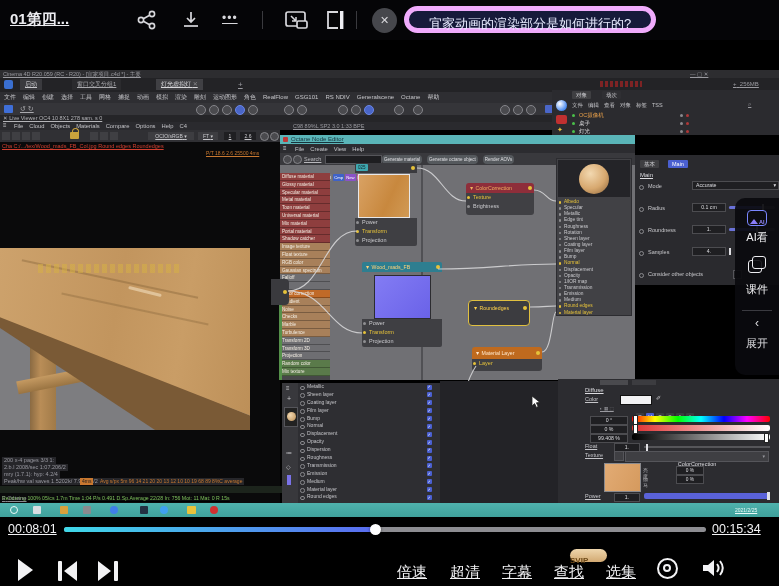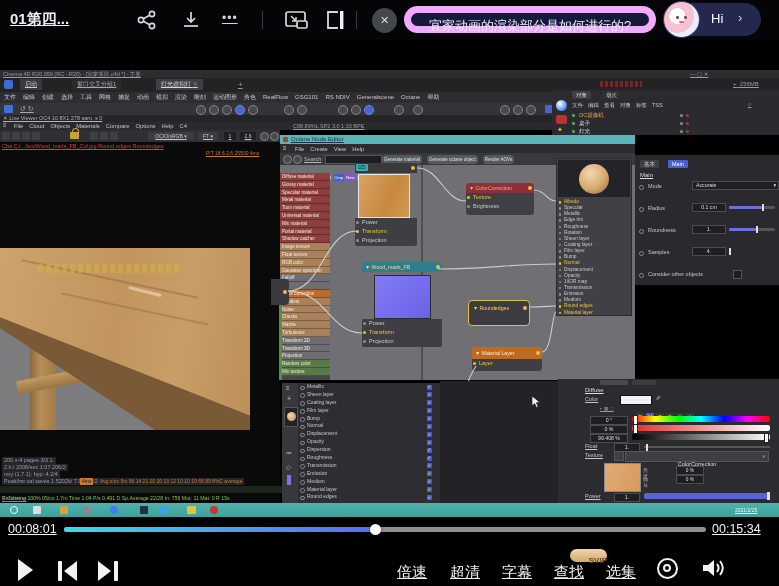--- a/index.html
+++ b/index.html
@@ -92,33 +92,24 @@
     <svg width="22" height="22" viewBox="0 0 22 22">
       <path d="M14 3H4v16h10" fill="none" stroke="#d8d8dc" stroke-width="1.8"></path>
       <rect x="16" y="2" width="3.4" height="18" fill="#f0f0f4"></rect>
     </svg>
   </div>
   <div class="a" style="left:356px;top:11px;width:1px;height:18px;background:#3a3a3e;"></div>
   <div class="a" style="left:372px;top:8px;width:25px;height:25px;border-radius:50%;background:#46474c;text-align:center;">
     <span style="font-size:11px;line-height:25px;color:#d8d8dc;">✕</span>
   </div>
 
-  <div class="a" style="left:404px;top:6px;width:252px;height:27px;border-radius:14px;background:#161a3a;border:7px solid #f0abfc;box-sizing:border-box;text-align:center;">
+  <div class="a" style="left:404px;top:6px;width:252px;height:27px;border-radius:14px;background:#161a3a;border:5px solid #f0abfc;box-sizing:border-box;text-align:center;">
     <span style="font-size:13px;line-height:25px;color:#e8ebff;">宜家动画的渲染部分是如何进行的?</span>
   </div>
 
-  <div class="a" style="left:666px;top:3px;width:95px;height:33px;border-radius:17px;background:#24284f;">
-    <div class="a" style="left:-2px;top:-1px;width:35px;height:35px;border-radius:50%;background:radial-gradient(circle at 38% 40%, #ffffff 0 26%, #f6c2d2 27% 55%, #e9eefc 56% 100%);box-shadow:0 0 0 1px #39407e;">
-      <div class="a" style="left:12px;top:14px;width:2.5px;height:2.5px;border-radius:50%;background:#7a4a52;"></div>
-      <div class="a" style="left:20px;top:14px;width:2.5px;height:2.5px;border-radius:50%;background:#7a4a52;"></div>
-      <div class="a" style="left:15px;top:19px;width:5px;height:2px;border-radius:2px;background:#d86a7a;"></div>
-    </div>
-    <span class="a" style="left:45px;top:8px;font-size:13px;color:#ffffff;">Hi</span>
-    <span class="a" style="left:72px;top:7px;font-size:13px;color:#cdd3ff;">›</span>
-  </div>
 
   <div class="a" style="left:0;top:40px;width:779px;height:477px;background:#000;"></div>
 
   <div class="a" style="left:0;top:70px;width:779px;height:8px;background:#2d2d30;">
     <span class="a nw" style="left:3px;top:1px;font-size:5.5px;color:#9a9aa0;">Cinema 4D R20.059 (RC - R20) - [宜家项目.c4d *] - 主要</span>
     <span class="a nw" style="left:690px;top:1px;font-size:5.5px;color:#9a9aa0;">—   ▢   ✕</span>
   </div>
 
   <div class="a" style="left:0;top:78px;width:779px;height:14px;background:#232326;">
     <div class="a" style="left:4px;top:2px;width:9px;height:9px;border-radius:2px;background:#3a6fd0;"></div>
@@ -571,20 +562,34 @@
     <div class="a" style="left:60px;top:3px;width:8px;height:8px;background:#d9a13c;border-radius:1px;"></div>
     <div class="a" style="left:83px;top:3px;width:8px;height:8px;background:#8a8a8e;border-radius:1px;"></div>
     <div class="a" style="left:110px;top:3px;width:8px;height:8px;background:#3f7fe8;border-radius:50%;"></div>
     <div class="a" style="left:140px;top:3px;width:8px;height:8px;background:#233042;border-radius:1px;"></div>
     <div class="a" style="left:160px;top:3px;width:8px;height:8px;background:#3fa0f0;border-radius:50%;"></div>
     <div class="a" style="left:187px;top:3px;width:9px;height:8px;background:#e8c23c;border-radius:1px;"></div>
     <div class="a" style="left:210px;top:3px;width:8px;height:8px;background:#d03030;border-radius:50%;"></div>
     <div class="a nw" style="left:735px;top:4px;font-size:5px;color:#eafaf8;">2021/2/25</div>
   </div>
 
+  <div class="a" style="left:735px;top:198px;width:44px;height:177px;background:rgba(10,10,14,0.93);border-radius:10px 0 0 10px;z-index:5;">
+    <div class="a" style="left:12px;top:12px;width:20px;height:16px;border:1.8px solid #7a86ff;border-radius:4px;box-sizing:border-box;">
+      <div style="position:absolute;left:2px;bottom:1.5px;width:0;height:0;border-left:4px solid transparent;border-right:4px solid transparent;border-bottom:5px solid #8a7cf8;"></div>
+      <div style="position:absolute;right:1.5px;bottom:0.5px;font-size:5.5px;font-weight:bold;color:#9a8cff;">AI</div>
+    </div>
+    <div class="a" style="left:0;top:32px;width:44px;text-align:center;font-size:11px;color:#f2f2f4;">AI看</div>
+    <div class="a" style="left:13px;top:62px;width:14px;height:13px;border:1.6px solid #ececf0;border-radius:3px;box-sizing:border-box;">
+      <div style="position:absolute;left:3px;top:-5px;width:14px;height:13px;border:1.6px solid #ececf0;border-radius:3px;box-sizing:border-box;background:rgba(10,10,14,0.9);"></div>
+    </div>
+    <div class="a" style="left:0;top:84px;width:44px;text-align:center;font-size:11px;color:#f2f2f4;">课件</div>
+    <div class="a" style="left:7px;top:112px;width:30px;height:1px;background:#3a3a40;"></div>
+    <div class="a" style="left:0;top:118px;width:44px;text-align:center;font-size:12px;color:#dcdce0;">‹</div>
+    <div class="a" style="left:0;top:138px;width:44px;text-align:center;font-size:11px;color:#dcdce0;">展开</div>
+  </div>
 
   <div class="a nw" style="left:8px;top:522px;font-size:12.5px;color:#f2f2f4;">00:08:01</div>
   <div class="a" style="left:64px;top:527px;width:642px;height:5px;border-radius:2.5px;background:#8d8d92;">
     <div style="position:absolute;left:0;top:0;height:5px;border-radius:2.5px;background:linear-gradient(90deg,#3fd8e8,#5a6cf0);width:48.5%;"></div>
     <div style="position:absolute;top:-3px;width:11px;height:11px;border-radius:50%;background:#ffffff;box-shadow:0 0 3px rgba(0,0,0,.5);left:calc(48.5% - 5px);"></div>
   </div>
   <div class="a nw" style="left:712px;top:522px;font-size:12.5px;color:#f2f2f4;">00:15:34</div>
 
   <div class="a tri-r" style="left:18px;top:559px;"></div>
   <div class="a" style="left:58px;top:561px;width:22px;height:20px;">
@@ -593,21 +598,21 @@
   </div>
   <div class="a" style="left:98px;top:561px;width:22px;height:20px;">
     <div class="tri-r sm a" style="left:0;top:0;"></div>
     <div class="vbar a" style="left:16px;top:0;"></div>
   </div>
 
   <div class="a nw" style="left:397px;top:563px;font-size:15px;color:#f2f2f4;">倍速</div>
   <div class="a nw" style="left:450px;top:563px;font-size:15px;color:#f2f2f4;">超清</div>
   <div class="a nw" style="left:502px;top:563px;font-size:15px;color:#f2f2f4;">字幕</div>
   <div class="a nw" style="left:554px;top:563px;font-size:15px;color:#f2f2f4;">查找</div>
-  <div class="a" style="left:570px;top:549px;width:37px;height:13px;border-radius:7px;background:linear-gradient(#eed6ac,#d2a972);text-align:right;">
+  <div class="a" style="left:570px;top:549px;width:37px;height:13px;border-radius:7px;background:linear-gradient(#eed6ac,#d2a972);text-align:left;">
     <span style="font-size:8px;line-height:13px;font-weight:bold;color:#6a4716;">SVIP</span>
   </div>
   <div class="a nw" style="left:606px;top:563px;font-size:15px;color:#f2f2f4;">选集</div>
 
   <div class="a" style="left:657px;top:558px;width:21px;height:21px;border:2.2px solid #f2f2f4;border-radius:50%;box-sizing:border-box;">
     <div style="position:absolute;left:4.2px;top:4.2px;width:8px;height:8px;border:2px solid #f2f2f4;border-radius:50%;box-sizing:border-box;"></div>
   </div>
   <div class="a" style="left:700px;top:556px;">
     <svg width="26" height="24" viewBox="0 0 26 24">
       <path d="M3,9 L8,9 L14,4 L14,20 L8,15 L3,15 Z" fill="#f2f2f4"></path>

